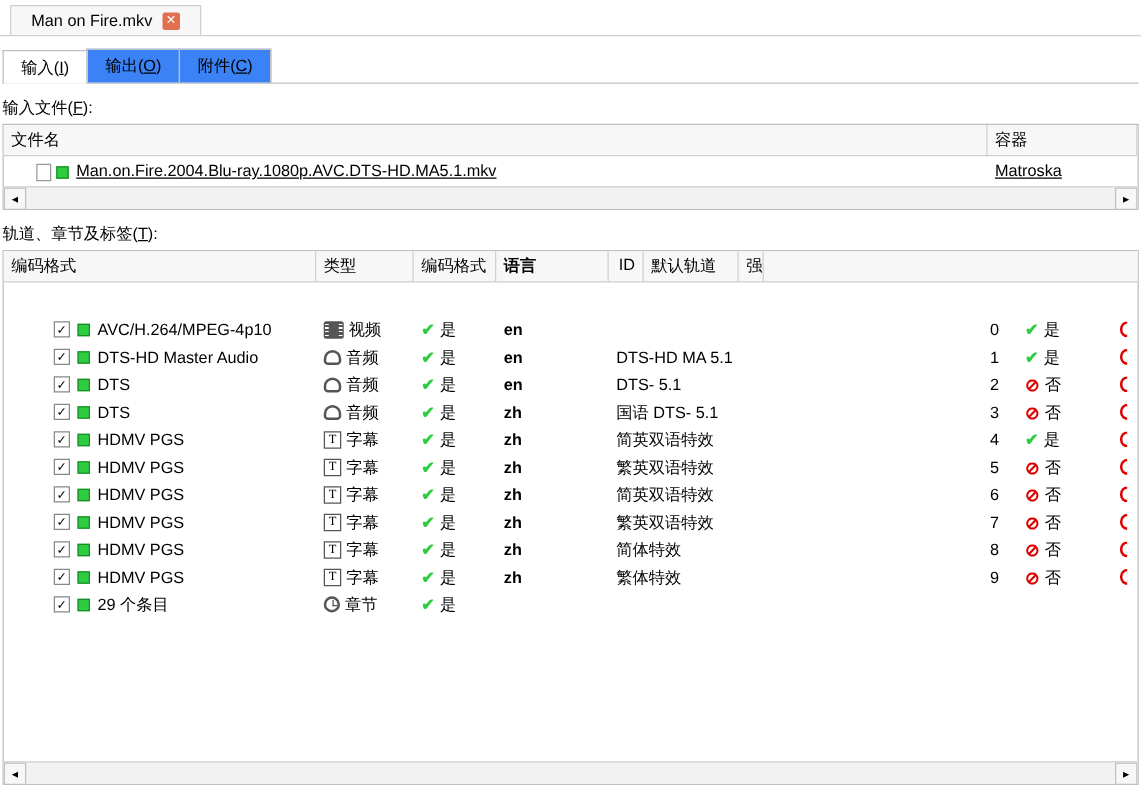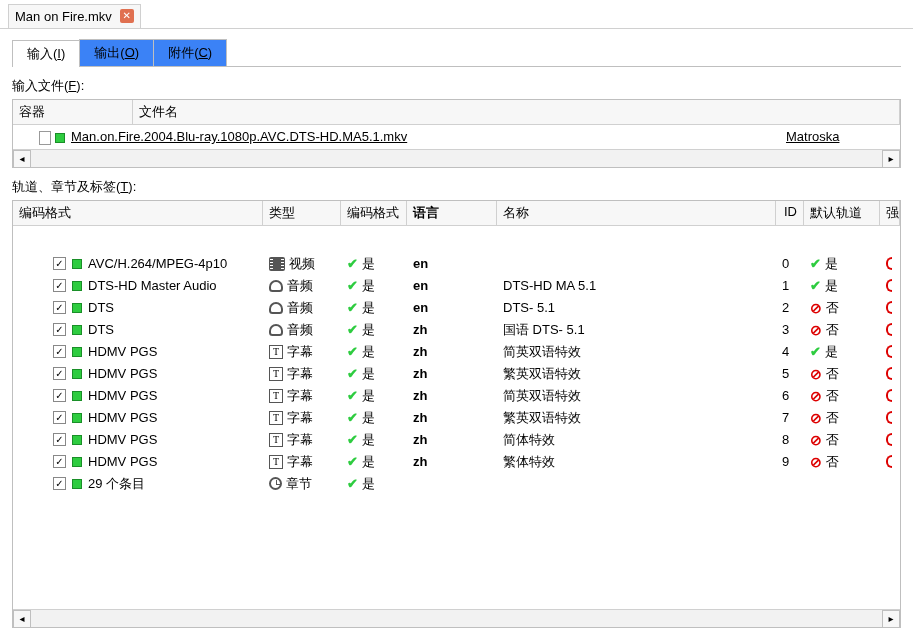--- a/index.html
+++ b/index.html
@@ -1,24 +1,24 @@
 <!DOCTYPE html>
 <html><head>
 <meta charset="utf-8">
 <style>
 * { box-sizing: border-box; margin: 0; padding: 0; font-family: "Segoe UI", Tahoma, sans-serif; font-size: 13px; }
 body { background: #fff; width: 913px; height: 638px; overflow: hidden; }
 
 
 .file-tab-bar { display: flex; border-bottom: 1px solid #d0d0d0; background: #fff; }
-.file-tab { display: flex; padding: 4px 6px; border: 1px solid #d0d0d0; border-bottom: none; background: #f7f7f7; margin-left: 8px; margin-top: 4px; }
+.file-tab { display: flex; align-items: center; padding: 4px 16px; border: 1px solid #d0d0d0; border-bottom: none; background: #f7f7f7; margin-left: 8px; margin-top: 4px; }
 .file-tab .close { margin-left: 8px; width: 14px; height: 14px; display: inline-flex; align-items: center; justify-content: center; background: #e07050; color: #fff; font-size: 10px; line-height: 1; border-radius: 2px; cursor: pointer; }
 
 
-.main { padding: 10px 12px; }
+.main { padding: 10px 2px; }
 
 
 .sub-tab-bar { display: flex; border-bottom: 1px solid #bfbfbf; }
 .sub-tab { padding: 4px 14px; border: 1px solid #bfbfbf; border-bottom: none; background: #3b82f6; margin-right: -1px; cursor: pointer; }
 .sub-tab.active { background: #fff; position: relative; top: 1px; }
 .underline { text-decoration: underline; }
 
 
 .section-label { margin: 10px 0 4px 0; }
 
@@ -99,22 +99,22 @@
     <div class="sub-tab">
       <span>附件</span>(<span class="underline">C</span>)
     </div>
   </div>
 
   <div class="section-label">
     <span>输入文件</span>(<span class="underline">F</span>):
   </div>
   <div class="files-box">
     <div class="files-header">
+      <div class="col col-filename">文件名</div>
       <div class="col col-container">容器</div>
-      <div class="col col-filename">文件名</div>
     </div>
     <div id="files-body">
         <div class="files-row">
           <div class="cell col-filename"><span class="file-ico"></span><span class="file-sq"></span><span>Man.on.Fire.2004.Blu-ray.1080p.AVC.DTS-HD.MA5.1.mkv</span></div>
           <div class="cell col-container">Matroska</div>
         </div>
       </div>
     <div class="files-hscroll">
       <div class="hs-arrow hs-left">◂</div>
       <div class="hs-arrow hs-right">▸</div>
@@ -123,21 +123,20 @@
 
   <div class="section-label">
     <span>轨道、章节及标签</span>(<span class="underline">T</span>):
   </div>
   <div class="tracks-box">
     <div class="tracks-header">
       <div class="th w-codec">编码格式</div>
       <div class="th w-type">类型</div>
       <div class="th w-copy">编码格式</div>
       <div class="th w-lang">语言</div>
-      <div class="th w-name">名称</div>
       <div class="th w-id">ID</div>
       <div class="th w-def">默认轨道</div>
       <div class="th w-ext">强</div>
     </div>
     <div class="tracks-body" id="tracks-body">
         <div class="tr">
           <div class="td w-codec">
             <span class="chk">✓</span>
             <span class="sq-green"></span>
             <span>AVC/H.264/MPEG-4p10</span>

